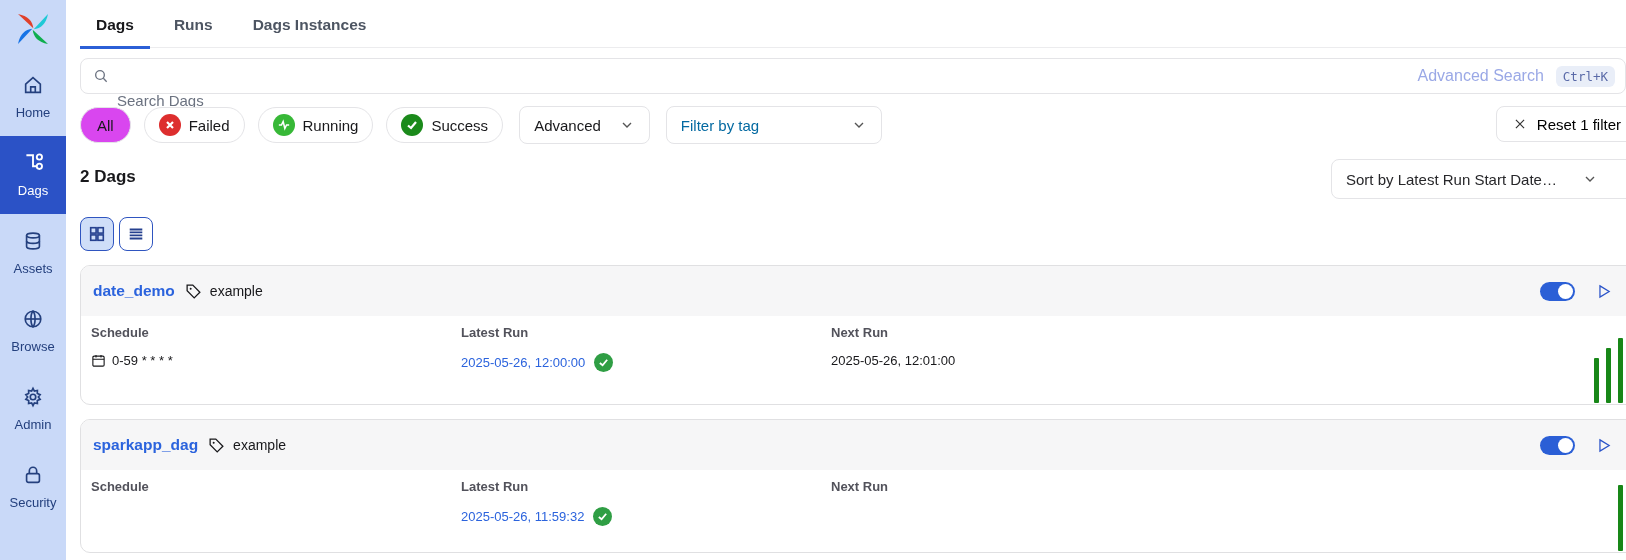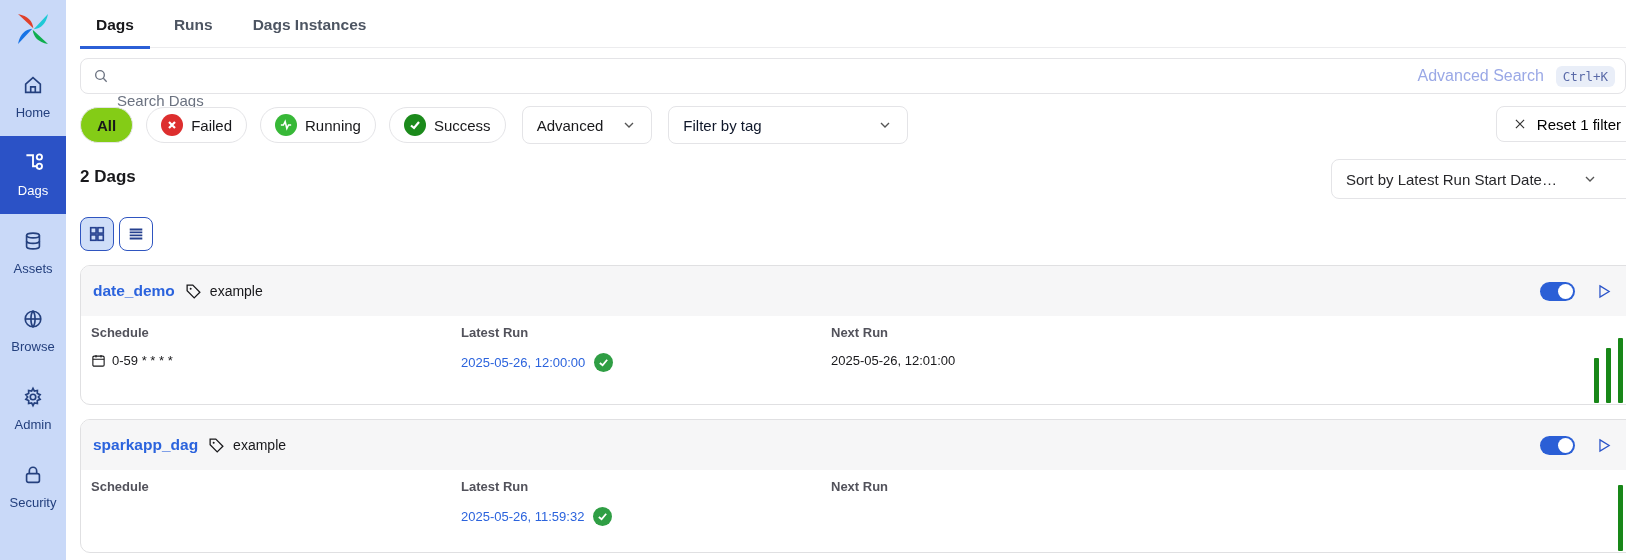--- a/index.html
+++ b/index.html
@@ -32,27 +32,27 @@
   .search-input { flex:1; border:none; outline:none; font-size:15px; margin-left:8px;
                   color:#0c4a6e; background:transparent; font-family:"Liberation Sans",sans-serif;margin-top:48px; }
   .search-input::placeholder { color:#6b7280; }
   .adv-search { font-size:16px; color:#9aa8e6; margin-right:12px; cursor:pointer; white-space:nowrap; }
   .kbd { font-family:"DejaVu Sans Mono", monospace; font-size:12.5px; color:#5a6aa8;
          background:#e9eef8; border-radius:6px; padding:3px 7px; white-space:nowrap; }
 
   .chips-row { position:relative; margin-top:12px; height:38px; display:flex; align-items:center; gap:13px; }
   .chip { height:36px; display:flex; align-items:center; gap:8px; background:#fff;
           border:1px solid #e4e4e7; border-radius:18px; padding:0 14px; font-size:15px; cursor:pointer; }
-  .chip.all { background:#84cc16; border-color:#e4e4e7; padding:0 16px;font-weight:bold; }
+  .chip.all { background:#d946ef; border-color:#e4e4e7; padding:0 16px; }
   .status-dot { width:22px; height:22px; border-radius:50%; display:flex; align-items:center; justify-content:center; }
   .status-dot svg { width:12px; height:12px; stroke:#fff; }
   .select-box { height:38px; border:1px solid #e4e4e7; border-radius:8px; display:flex;
                 align-items:center; padding:0 14px; font-size:15px; cursor:pointer; gap:18px; }
   .chev svg { width:16px; height:16px; stroke:#555; display:block; }
-  .tag-filter { width:240px; margin-left:3px; justify-content:space-between; color:#0f172a; }
+  .tag-filter { width:216px; margin-left:3px; justify-content:space-between; color:#0369a1; }
   .reset-btn { position:absolute; right:-12px; top:0; height:36px; display:flex; align-items:center;
                gap:10px; border:1px solid #e4e4e7; border-radius:8px; background:#fff;
                padding:0 16px; font-size:15px; min-width:140px; cursor:pointer; }
   .reset-btn svg { width:14px; height:14px; stroke:#333; }
 
   .summary-row { position:relative; margin-top:20px; height:40px; }
   .dag-count { font-size:17px; font-weight:bold; padding-top:3px; }
   .sort-select { position:absolute; right:-45px; top:-5px; width:340px; height:40px;
                  border:1px solid #e4e4e7; border-radius:8px; display:flex; align-items:center;
                  justify-content:space-between; padding:0 72px 0 14px; font-size:15px; color:#27272a; cursor:pointer; }

